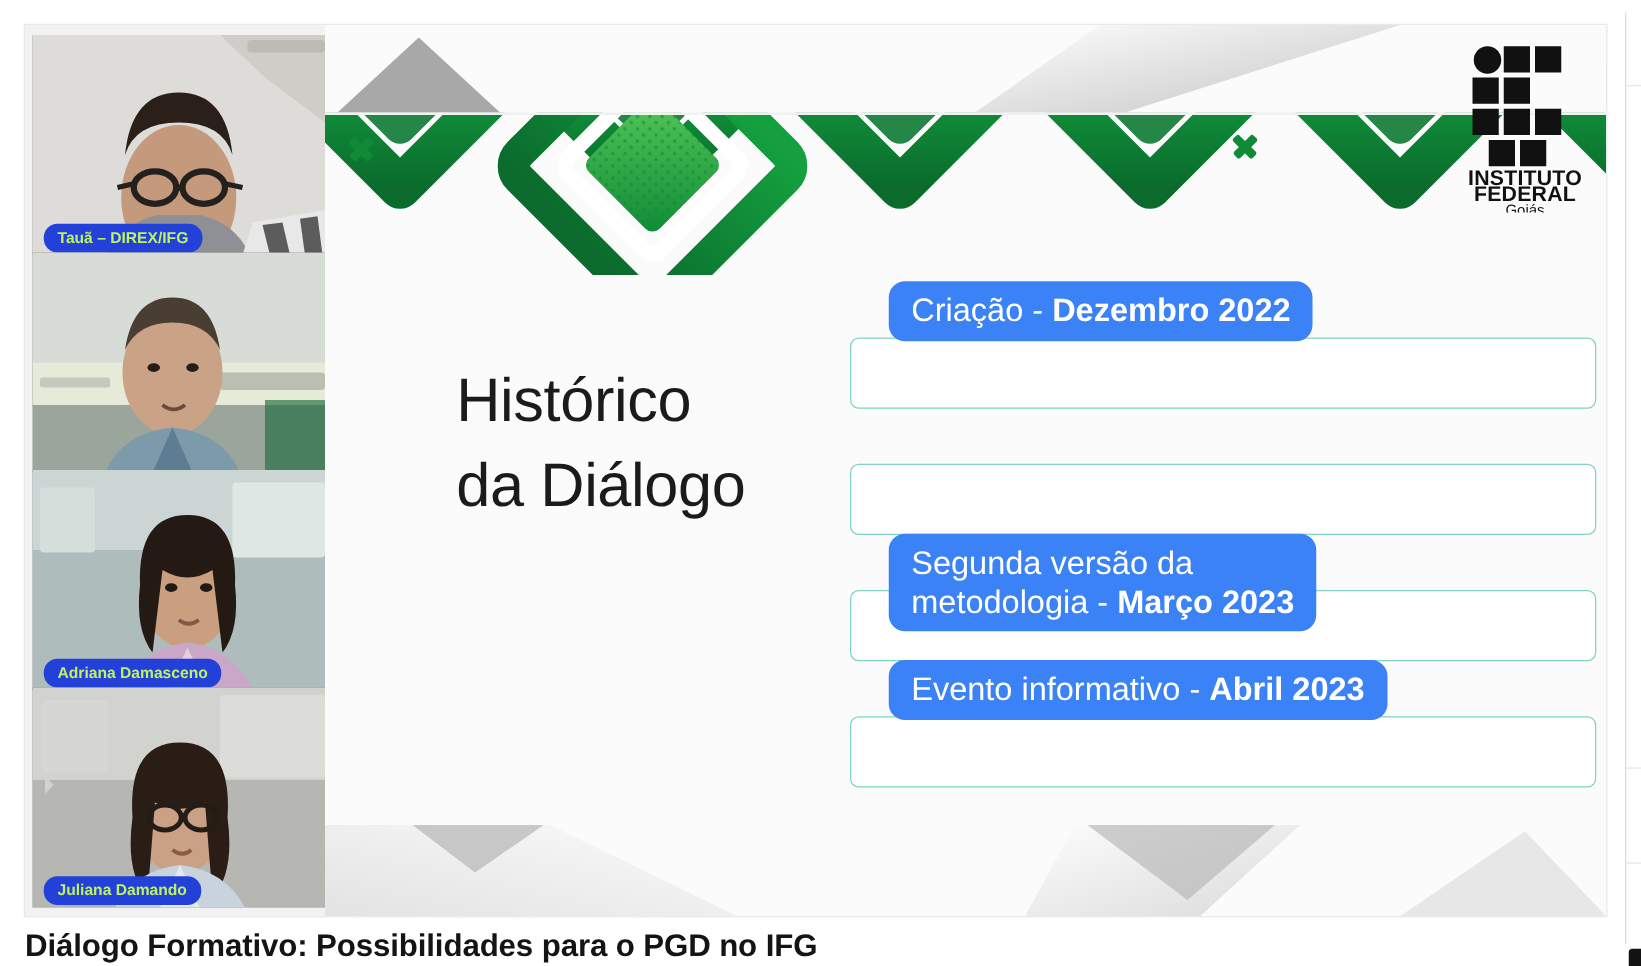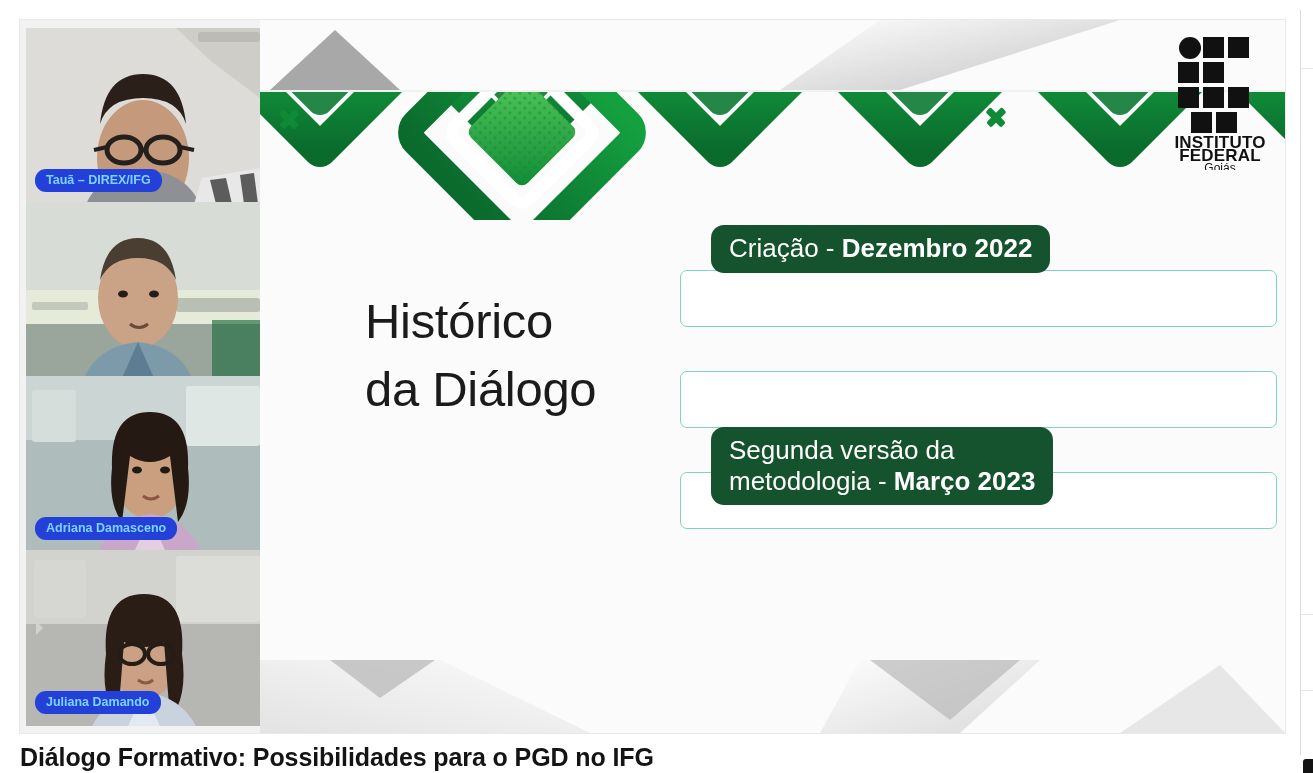--- a/index.html
+++ b/index.html
@@ -88,21 +88,21 @@
     border-radius: 7px;
     background: #ffffff;
     box-sizing: border-box;
   }
   .tl-chip {
     position: absolute;
     left: 31px;
     top: 0px;
     min-height: 43px;
     max-width: 445px;
-    background: #14532d;
+    background: #3b82f6;
     border-radius: 13px;
     color: #ffffff;
     padding: 8px 18px 9px 18px;
     font-size: 26px;
     line-height: 1.18;
     box-sizing: border-box;
   }
   .tl-chip b { font-weight: 700; }
 
   
@@ -119,23 +119,23 @@
     left: 6px;
     width: 234px;
     height: 176px;
     overflow: hidden;
     background: #9a9a9a;
   }
   .vtile .feed { position: absolute; inset: 0; }
   .vname {
     position: absolute;
     left: 9px;
-    bottom: 12px;
+    bottom: 2px;
     background: #2341d8;
-    color: #7dd3fc;
+    color: #bef264;
     font-size: 12.5px;
     font-weight: 700;
     padding: 4px 11px 5px 11px;
     border-radius: 11px;
     white-space: nowrap;
     max-width: 210px;
     overflow: hidden;
     text-overflow: ellipsis;
     text-align: center;
   }
@@ -305,20 +305,24 @@
           <div class="tl-row">
             <div class="tl-outline"></div>
           </div>
 
           <div class="tl-row">
             <div class="tl-outline"></div>
             <div class="tl-chip" style="white-space:pre-line;"><span>Segunda versão da
 metodologia - </span><b>Março 2023</b></div>
           </div>
 
+          <div class="tl-row">
+            <div class="tl-outline"></div>
+            <div class="tl-chip"><span>Evento informativo - </span><b>Abril 2023</b></div>
+          </div>
 
         </div>
       </div>
     </div>
 
     <div id="filmstrip">
 
       <div class="vtile" style="top:8px;">
         <svg class="feed" viewBox="0 0 234 176" preserveAspectRatio="none">
           <rect width="234" height="176" fill="#d9d8d4"></rect>

